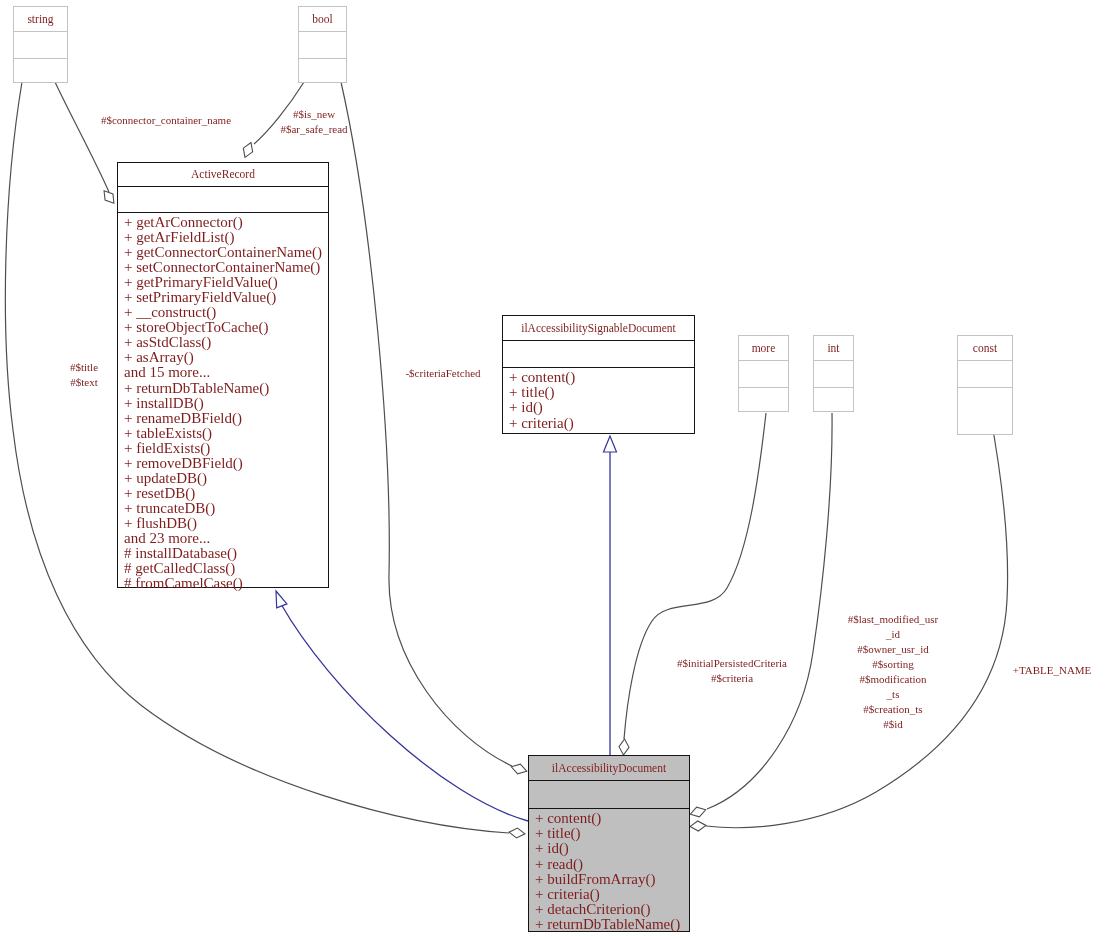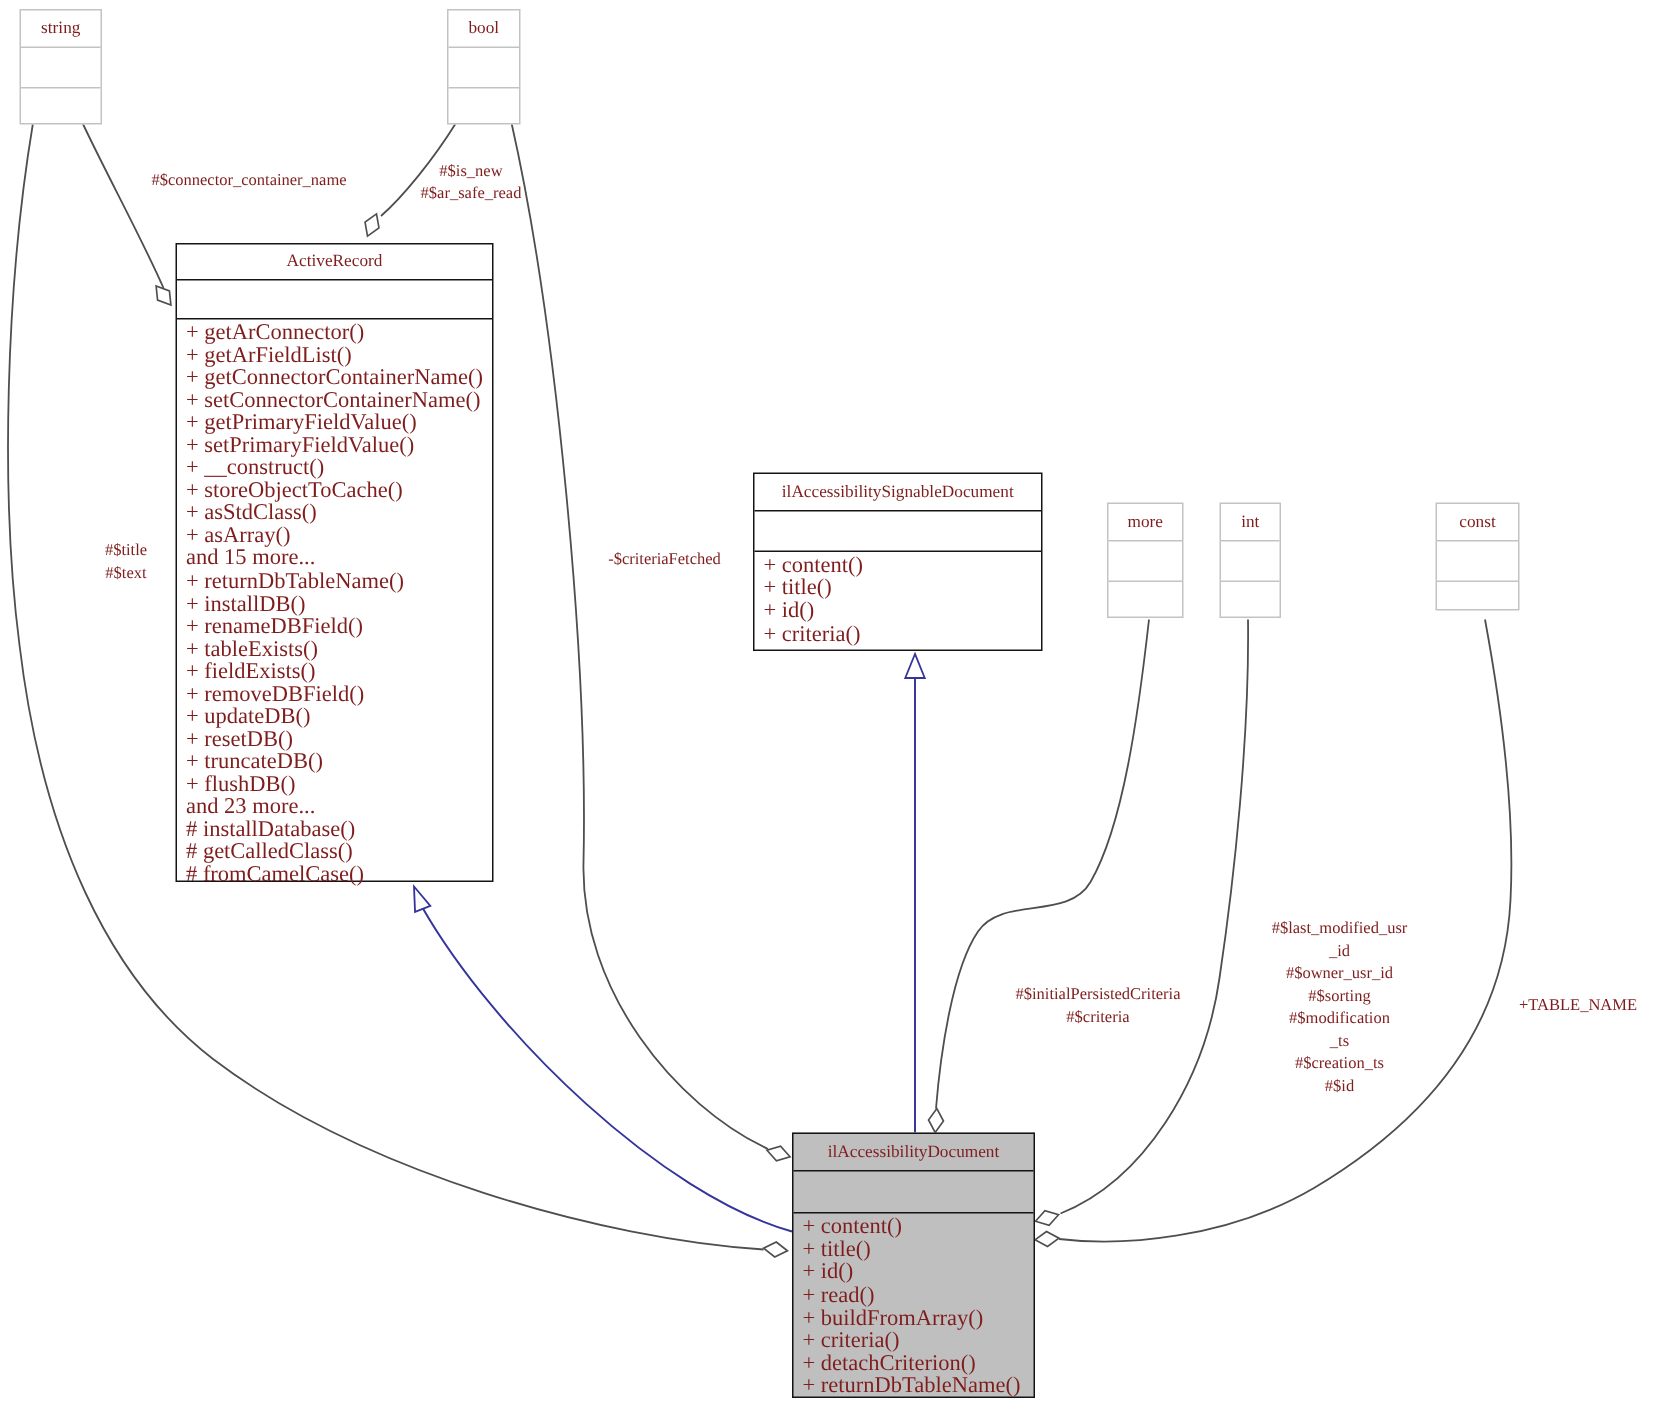--- a/index.html
+++ b/index.html
@@ -69,21 +69,21 @@
   <div class="box prim" style="left:738px;top:335px;width:51px;height:77px;">
     <div class="ptitle">more</div>
     <div class="pc1"></div>
     <div class="pc2"></div>
   </div>
   <div class="box prim" style="left:813px;top:335px;width:41px;height:77px;">
     <div class="ptitle">int</div>
     <div class="pc1"></div>
     <div class="pc2"></div>
   </div>
-  <div class="box prim" style="left:957px;top:335px;width:56px;height:72px;">
+  <div class="box prim" style="left:957px;top:335px;width:56px;height:100px;">
     <div class="ptitle">const</div>
     <div class="pc1"></div>
     <div class="pc2"></div>
   </div>
 
   <div class="box cls" style="left:117px;top:162px;width:212px;height:426px;">
     <div class="ctitle" style="height:23px;line-height:23px;">ActiveRecord</div>
     <div class="cattrs" style="height:25px;"></div>
     <div class="cmethods" style="height:376px;line-height:15.05px;">
         <div>+ getArConnector()</div>

